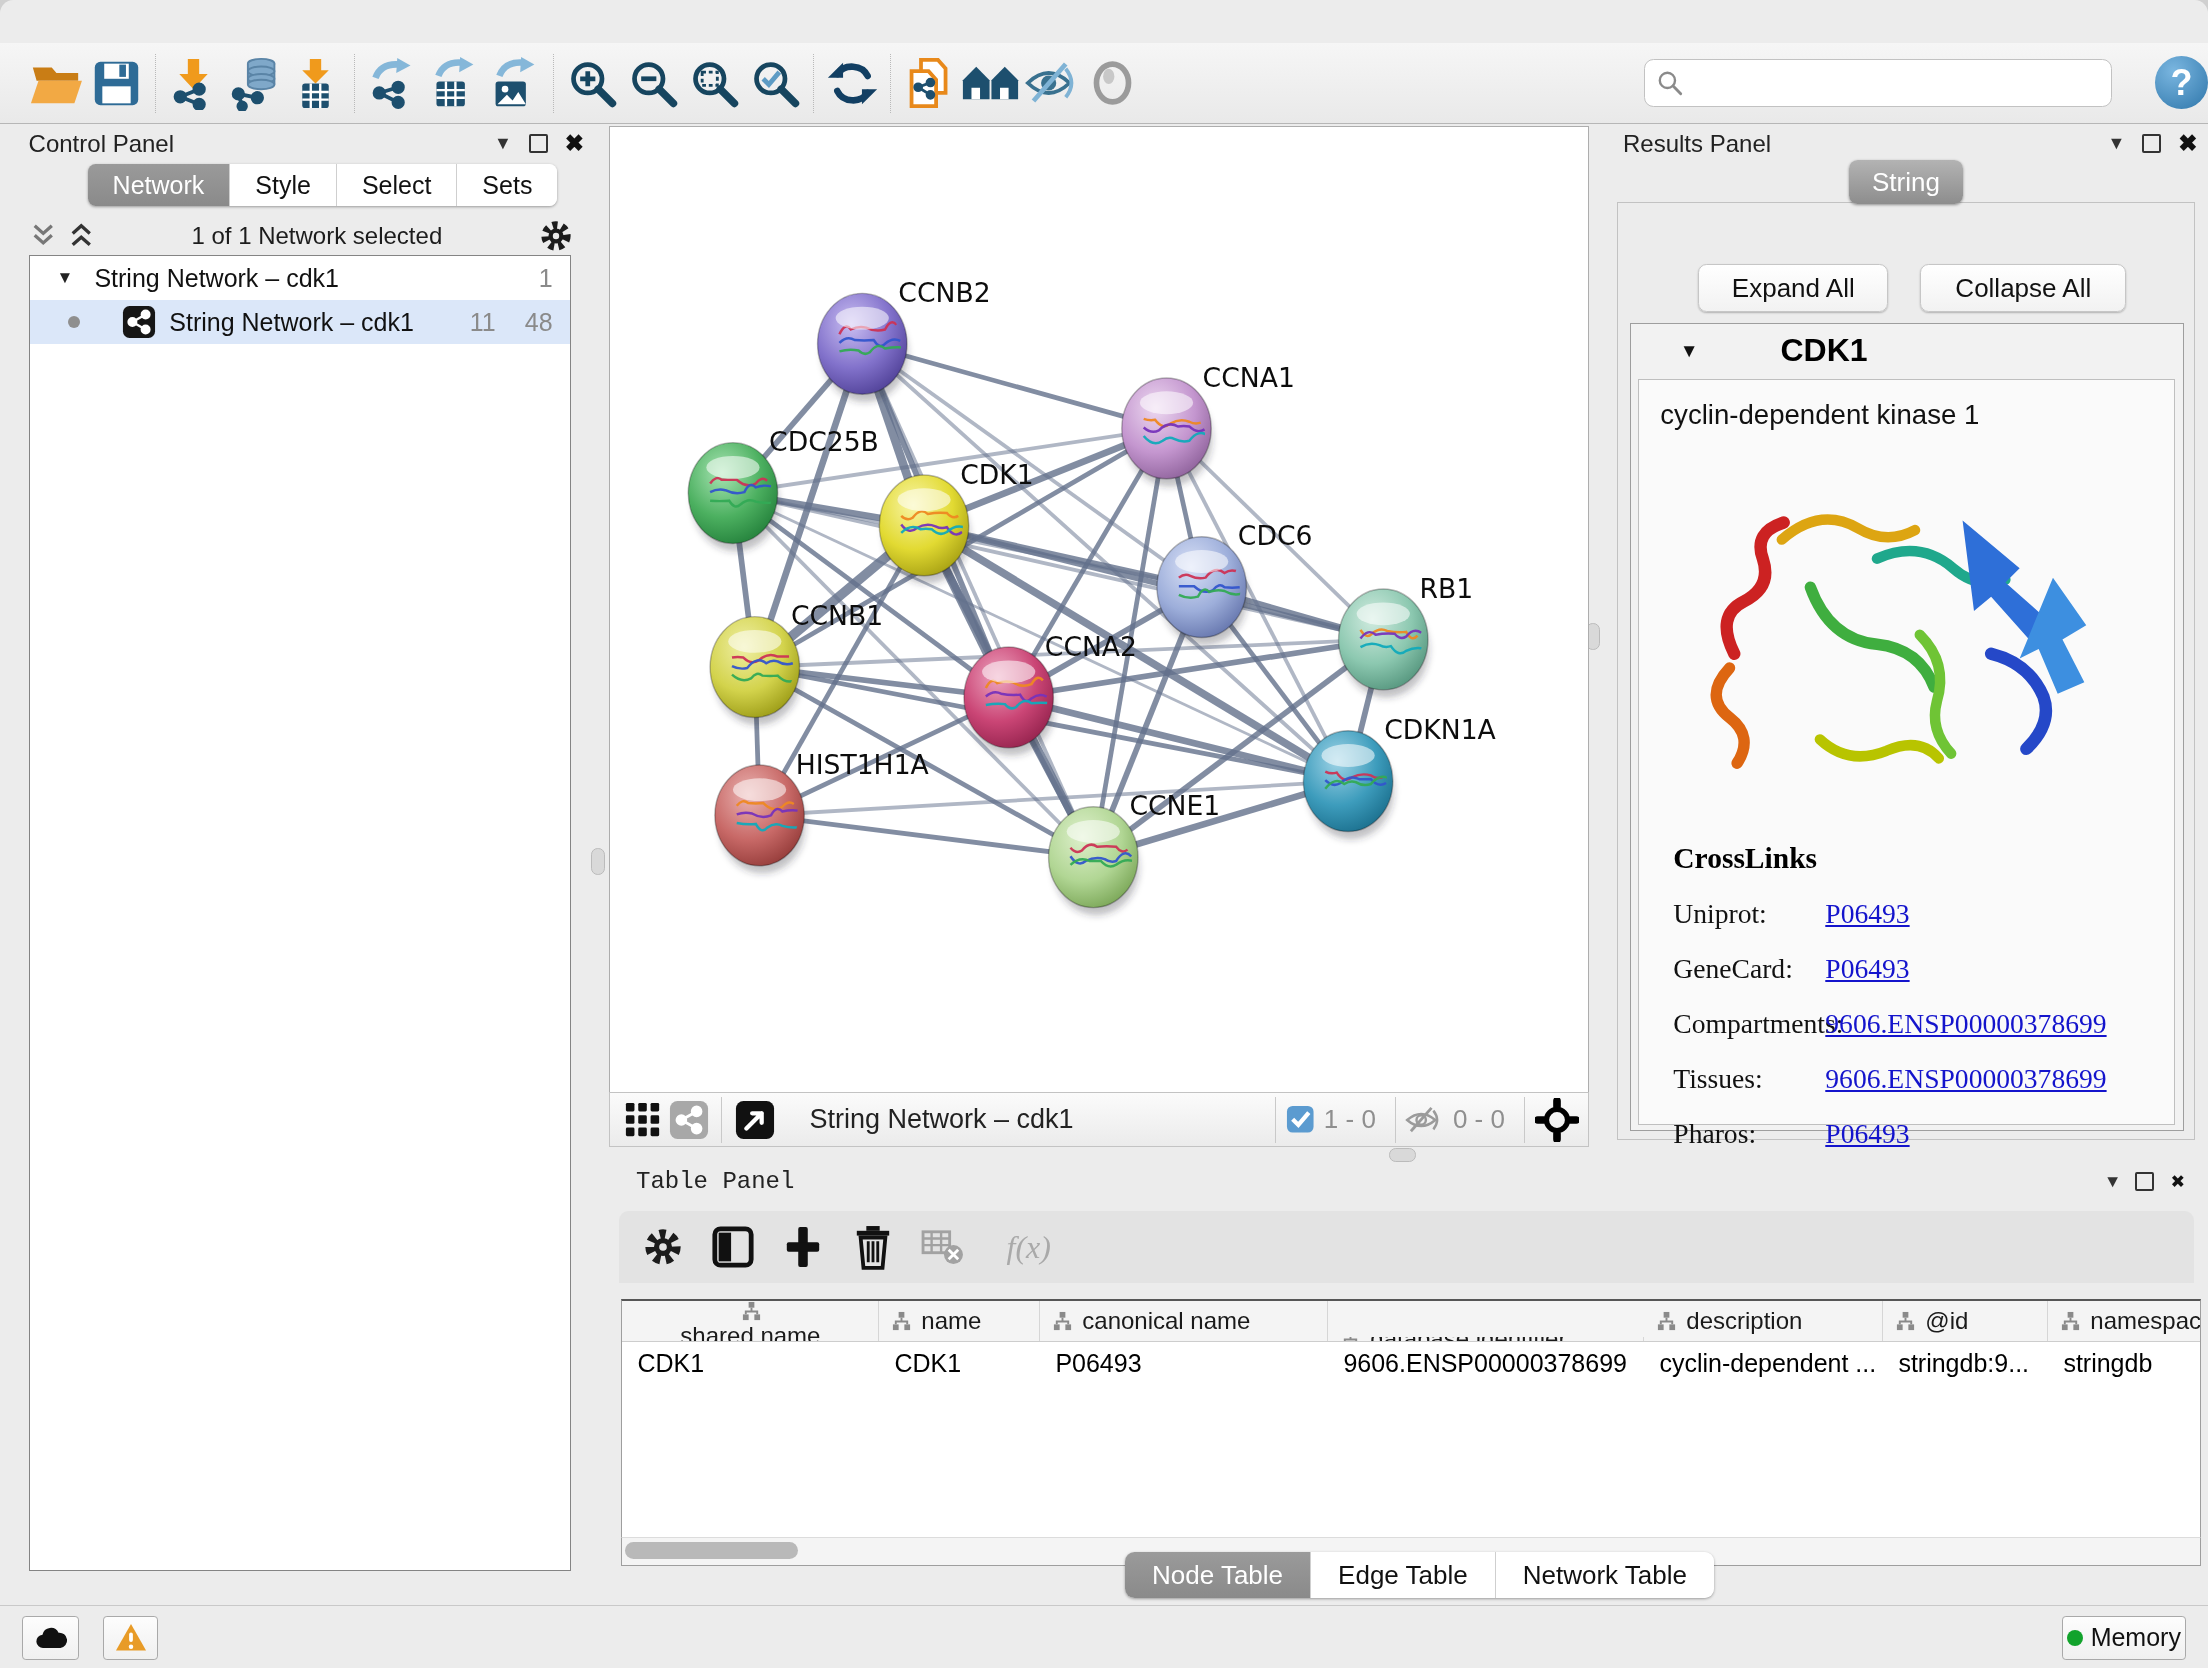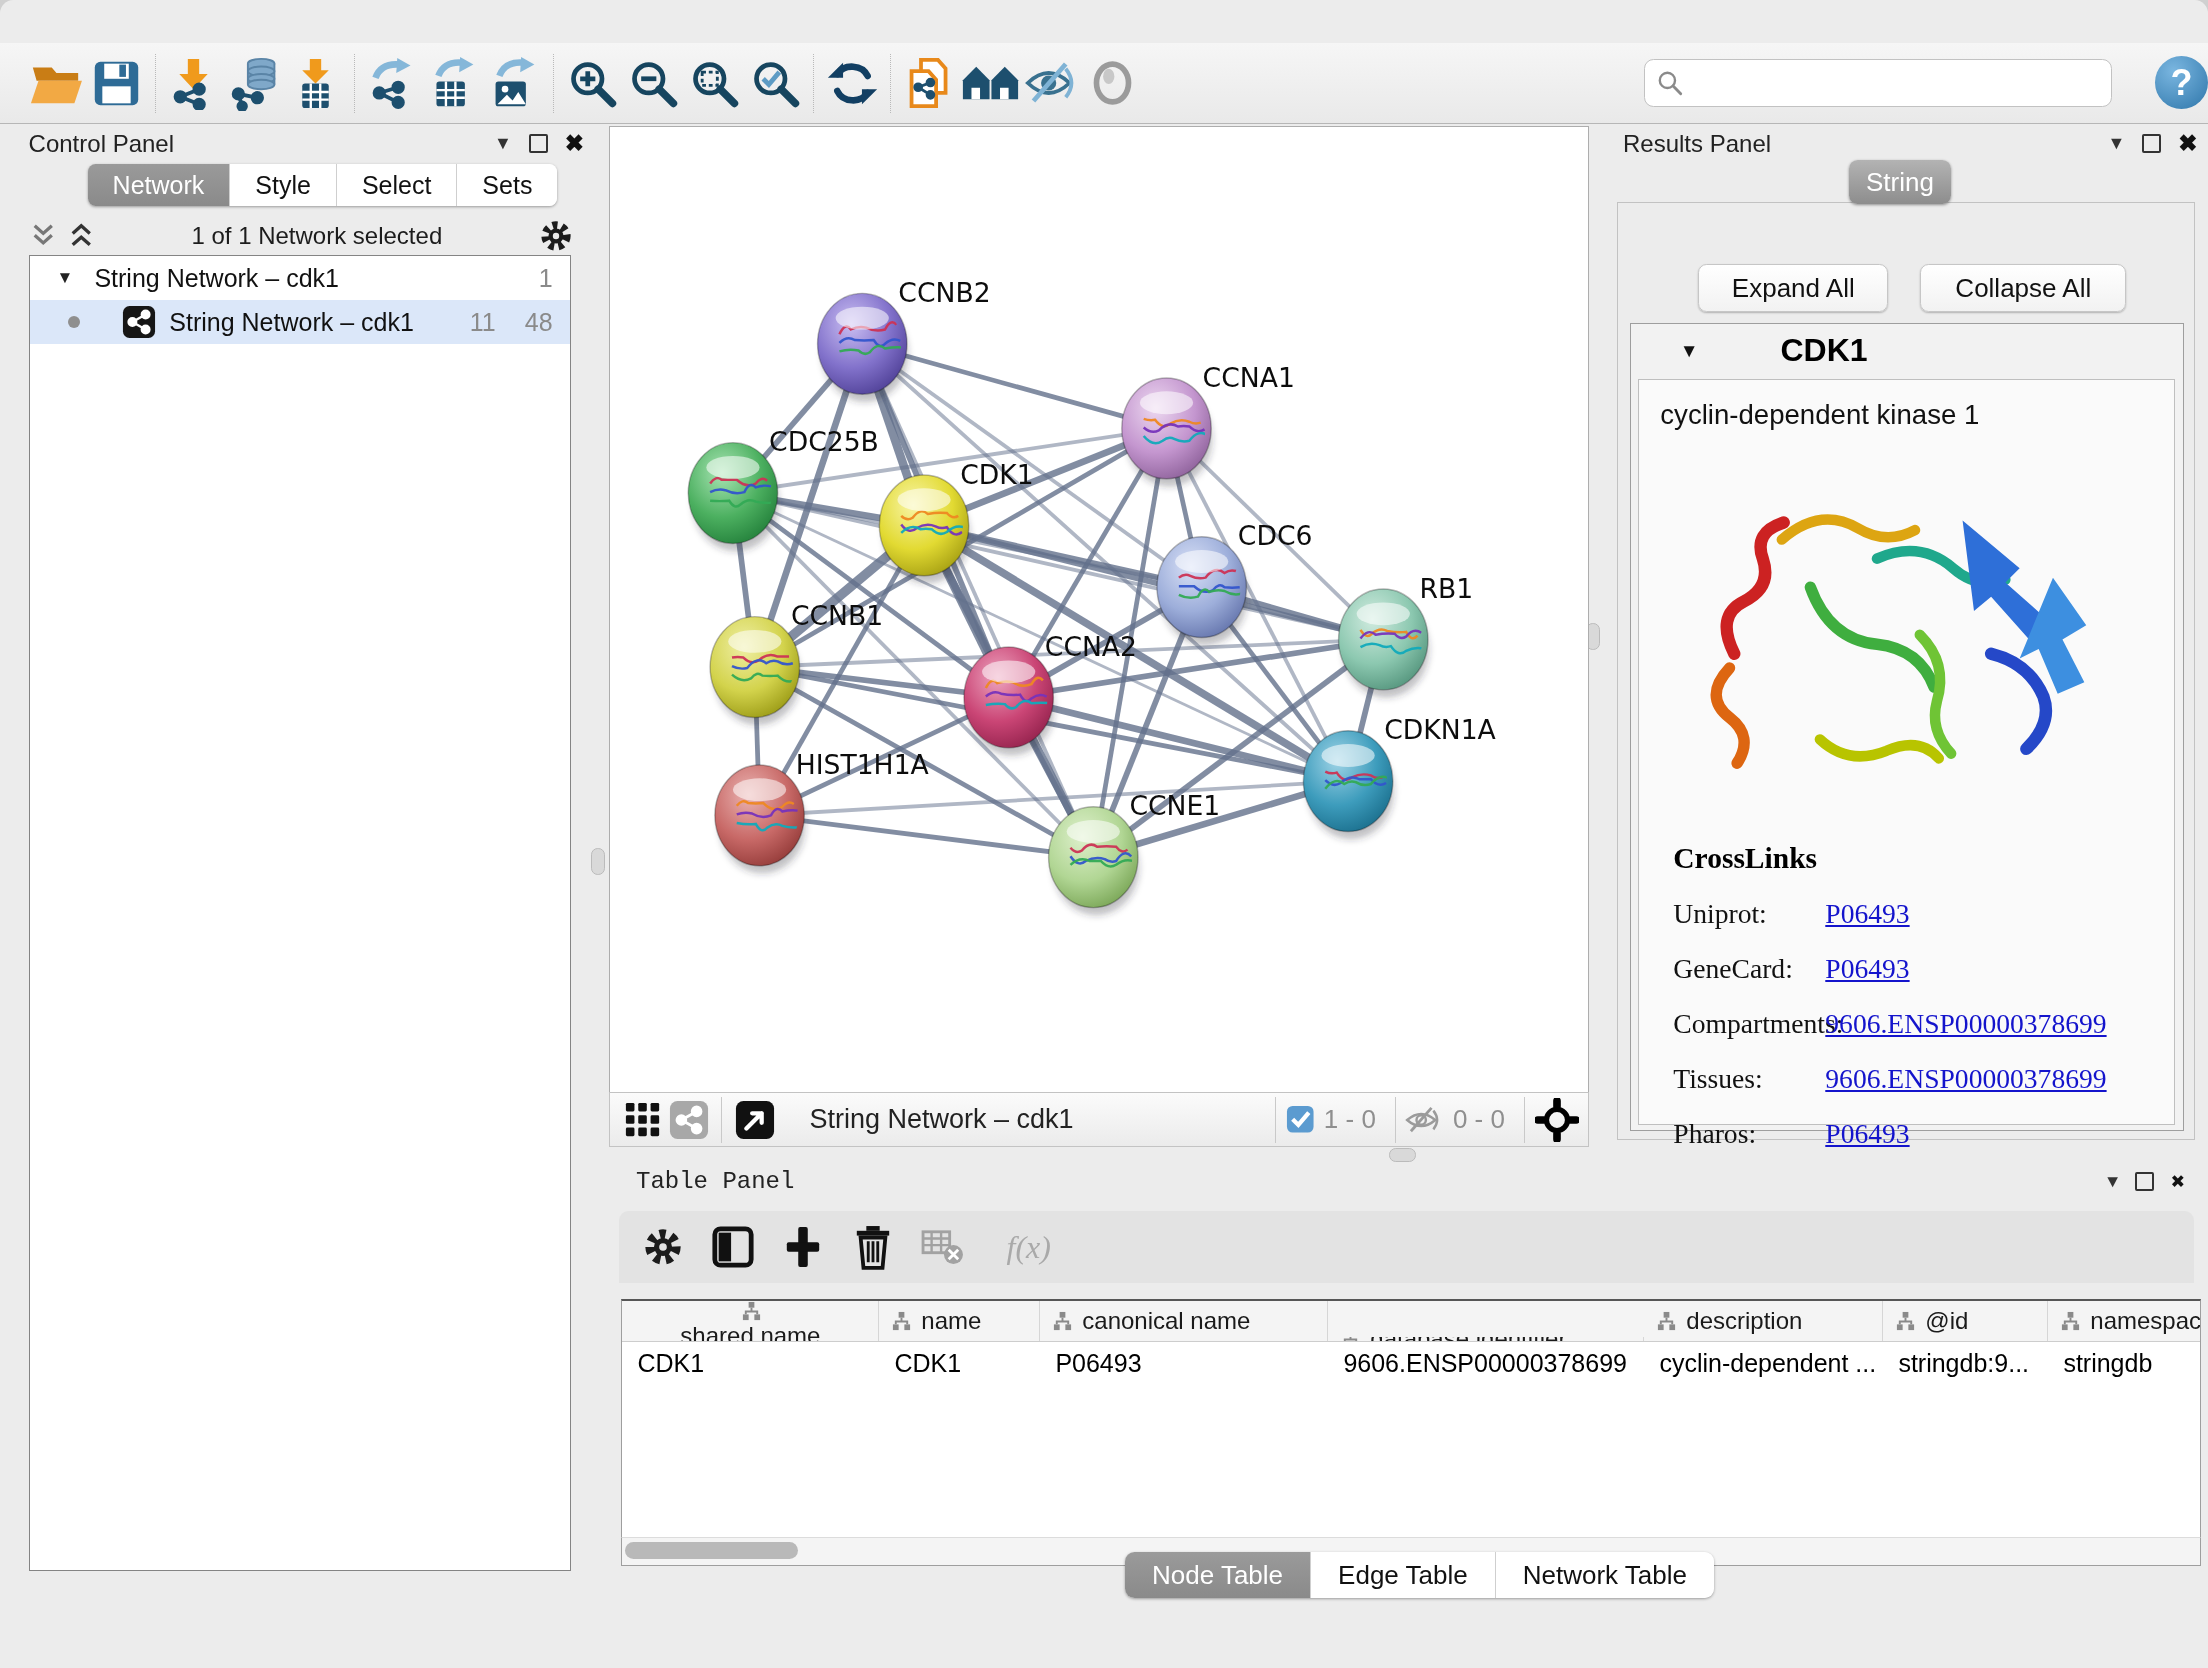--- a/index.html
+++ b/index.html
@@ -39,21 +39,21 @@
   
   #network-panel{position:absolute;left:609px;top:126px;width:980px;height:1023px;}
   #net-toolbar{position:absolute;left:0;top:966px;width:978px;height:53px;background:linear-gradient(#fbfbfb,#ebebeb);border:1px solid #c3c3c3;display:flex;align-items:center;}
   .nti{width:46px;height:46px;display:flex;align-items:center;justify-content:center;flex:0 0 auto;}
   .ntsep{width:0;height:46px;border-left:1px solid #c9c9c9;margin:0 9.5px;flex:0 0 auto;}
   #net-title{font-size:27px;color:#222;margin-left:32px;flex:1;}
   .ntcount{font-size:26px;color:#8f8f8f;margin:0 9.5px;}
   
   #results-panel{position:absolute;left:1604px;top:126px;width:605px;height:1023px;}
   #rp-head{position:absolute;left:19px;top:3.8px;right:11.4px;display:flex;justify-content:space-between;align-items:center;}
-  #string-tab{position:absolute;left:245px;top:34px;width:102px;height:44px;border-radius:8.6px;background:linear-gradient(#b3b3b3,#8d8d8d);color:#fff;font-size:26px;display:flex;align-items:center;justify-content:center;box-shadow:0 1px 2.9px rgba(0,0,0,.4);z-index:2;}
+  #string-tab{position:absolute;left:245px;top:34px;width:114px;height:44px;border-radius:8.6px;background:linear-gradient(#b3b3b3,#8d8d8d);color:#fff;font-size:26px;display:flex;align-items:center;justify-content:center;box-shadow:0 1px 2.9px rgba(0,0,0,.4);z-index:2;}
   #rp-box{position:absolute;left:13.3px;top:76px;width:578px;height:938px;background:#ececec;border:1px solid #c2c2c2;box-sizing:border-box;}
   .rbtn{position:absolute;height:46px;background:linear-gradient(#ffffff,#f2f2f2);border:1px solid #c6c6c6;border-radius:8.6px;font-size:26px;color:#111;display:flex;align-items:center;justify-content:center;box-shadow:0 1px 1.9px rgba(0,0,0,.25);}
   #rp-inner{position:absolute;left:11.4px;top:120px;width:554px;height:808px;background:#f2f2f2;border:1.9px solid #9e9e9e;box-sizing:border-box;}
   #gene-head{position:absolute;left:0;top:0;width:100%;height:53px;display:flex;align-items:center;}
   #gene-name{font-size:32px;font-weight:bold;color:#000;margin-left:82px;}
   #gene-body{position:absolute;left:7.6px;top:55px;width:535px;height:744px;background:#fafafa;border:1px solid #bfbfbf;}
   #gene-desc{position:absolute;left:21px;top:19px;font-size:27.6px;color:#111;}
   #protein-img{position:absolute;left:38px;top:74px;}
   #crosslinks{position:absolute;left:34px;top:462px;font-family:"Liberation Serif",serif;}
   #cl-heading{font-size:29.5px;font-weight:bold;color:#000;}
@@ -828,15 +828,33 @@
     <div id="tp-scroll">
       <div id="tp-thumb"></div>
     </div>
     <div class="seg" id="tp-tabs">
       <div class="sgi on">Node Table</div>
       <div class="sgi">Edge Table</div>
       <div class="sgi">Network Table</div>
     </div>
   </div>
 
+  <div id="statusbar">
+    <div class="sbtn" style="left:22px;width:55px">
+      <svg width="34" height="25" viewBox="0 0 36 26">
+          <path d="M10 24 a7 7 0 0 1 -1 -14 a9 9 0 0 1 17 -2 a7.5 7.5 0 0 1 2 16z" fill="#111"></path>
+        </svg>
+    </div>
+    <div class="sbtn" style="left:103px;width:53px">
+      <svg width="32" height="28.5" viewBox="0 0 34 30">
+          <path d="M17 1 33 29 H1z" fill="#e89b27"></path>
+          <rect x="15" y="10" width="4" height="10" rx="2" fill="#fff"></rect>
+          <circle cx="17" cy="25" r="2.4" fill="#fff"></circle>
+        </svg>
+    </div>
+    <div class="sbtn" id="memory-btn">
+      <span id="memory-dot"></span>
+      <span id="memory-label">Memory</span>
+    </div>
+  </div>
 
 </div>
 
 
 </body></html>

